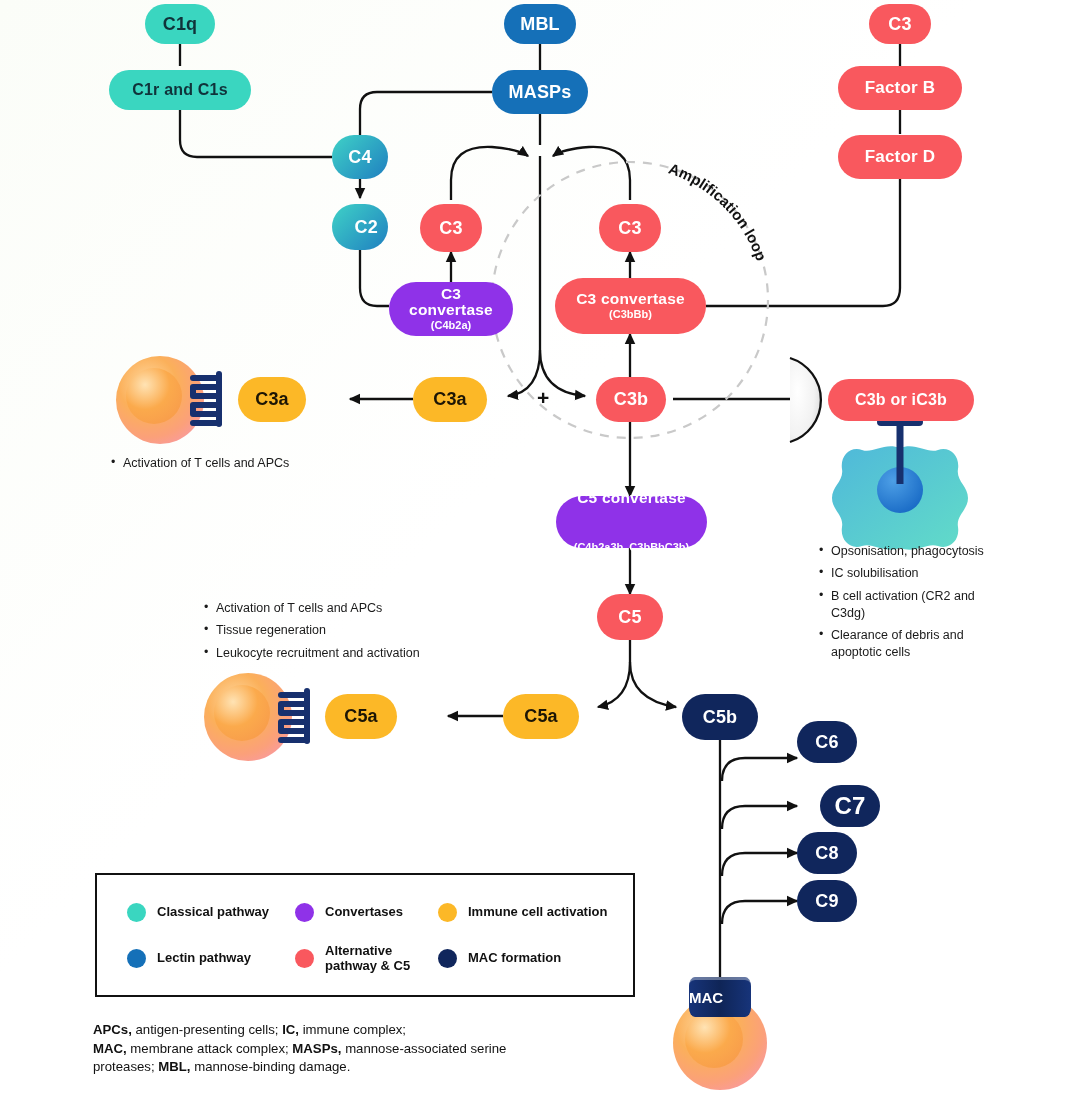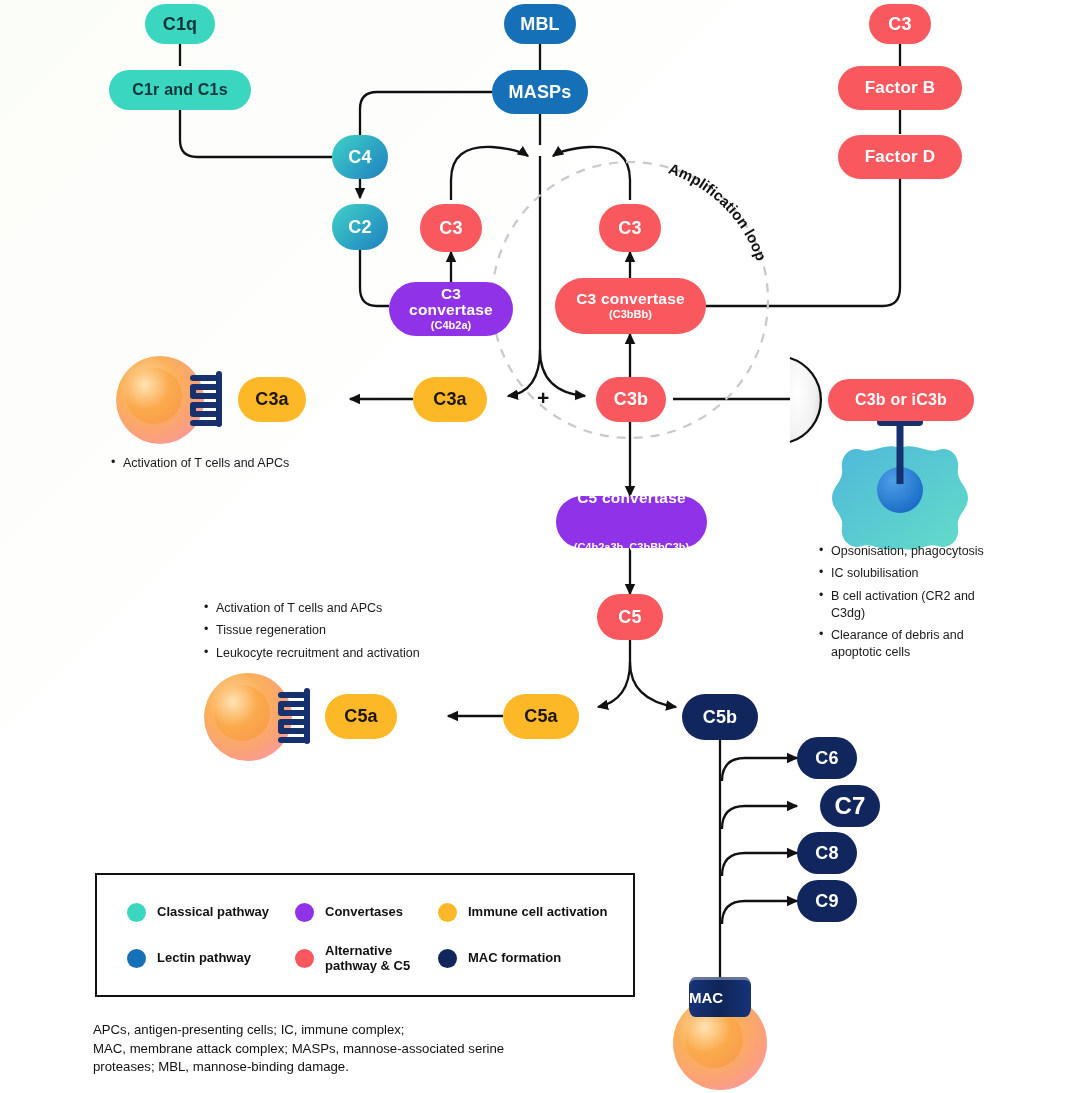--- a/index.html
+++ b/index.html
@@ -42,21 +42,21 @@
     display:flex;flex-wrap:wrap;align-content:center;padding:6px 0 6px 30px;z-index:4;
   }
   .lg{display:flex;align-items:center;width:164px;height:46px;font-size:13px;font-weight:bold;color:#111;}
   .lg .dot{width:19px;height:19px;border-radius:50%;margin-right:11px;flex:none;}
   .lg span.lbl{line-height:1.18;}
 
   #footnote{
     position:absolute;left:93px;top:1021px;width:470px;
     font-size:13.2px;line-height:1.42;color:#111;z-index:4;
   }
-  #footnote b{font-weight:normal;}
+  #footnote b{font-weight:bold;}
   .amp{position:absolute;z-index:4;font-size:15px;font-weight:bold;fill:#111;}
 </style>
 </head>
 <body>
 
 <div id="stage">
 
   <svg class="layer" id="wires" viewBox="0 0 1080 1093">
     <defs>
       <marker id="ah" viewBox="0 0 10 10" refX="8.4" refY="5" markerWidth="5.2" markerHeight="5.2" orient="auto-start-reverse">
@@ -204,21 +204,21 @@
 
     <div class="node t-classic" style="left:145px;top:4px;width:70px;height:40px;font-size:18px;">
       <span>C1q</span>
     </div>
     <div class="node t-classic" style="left:109px;top:70px;width:142px;height:40px;font-size:16px;">
       <span>C1r and C1s</span>
     </div>
     <div class="node t-cl" style="left:332px;top:135px;width:56px;height:44px;font-size:18px;">
       <span>C4</span>
     </div>
-    <div class="node t-cl" style="left:332px;top:204px;width:56px;height:46px;font-size:18px;">
+    <div class="node t-cl" style="left:332px;top:204px;width:56px;height:46px;font-size:18px;align-items:flex-end;">
       <span>C2</span>
     </div>
 
     <div class="node t-lectin" style="left:504px;top:4px;width:72px;height:40px;font-size:18px;">
       <span>MBL</span>
     </div>
     <div class="node t-lectin" style="left:492px;top:70px;width:96px;height:44px;font-size:18px;">
       <span>MASPs</span>
     </div>
 
@@ -276,21 +276,21 @@
     <div class="node t-imm" style="left:325px;top:694px;width:72px;height:45px;font-size:18px;">
       <span>C5a</span>
     </div>
     <div class="node t-imm" style="left:503px;top:694px;width:76px;height:45px;font-size:18px;">
       <span>C5a</span>
     </div>
     <div class="node t-mac" style="left:682px;top:694px;width:76px;height:46px;font-size:18px;">
       <span>C5b</span>
     </div>
 
-    <div class="node t-mac" style="left:797px;top:737px;width:60px;height:42px;font-size:18px;">
+    <div class="node t-mac" style="left:797px;top:721px;width:60px;height:42px;font-size:18px;">
       <span>C6</span>
     </div>
     <div class="node t-mac" style="left:820px;top:785px;width:60px;height:42px;font-size:24px;">
       <span>C7</span>
     </div>
     <div class="node t-mac" style="left:797px;top:832px;width:60px;height:42px;font-size:18px;">
       <span>C8</span>
     </div>
     <div class="node t-mac" style="left:797px;top:880px;width:60px;height:42px;font-size:18px;">
       <span>C9</span>

